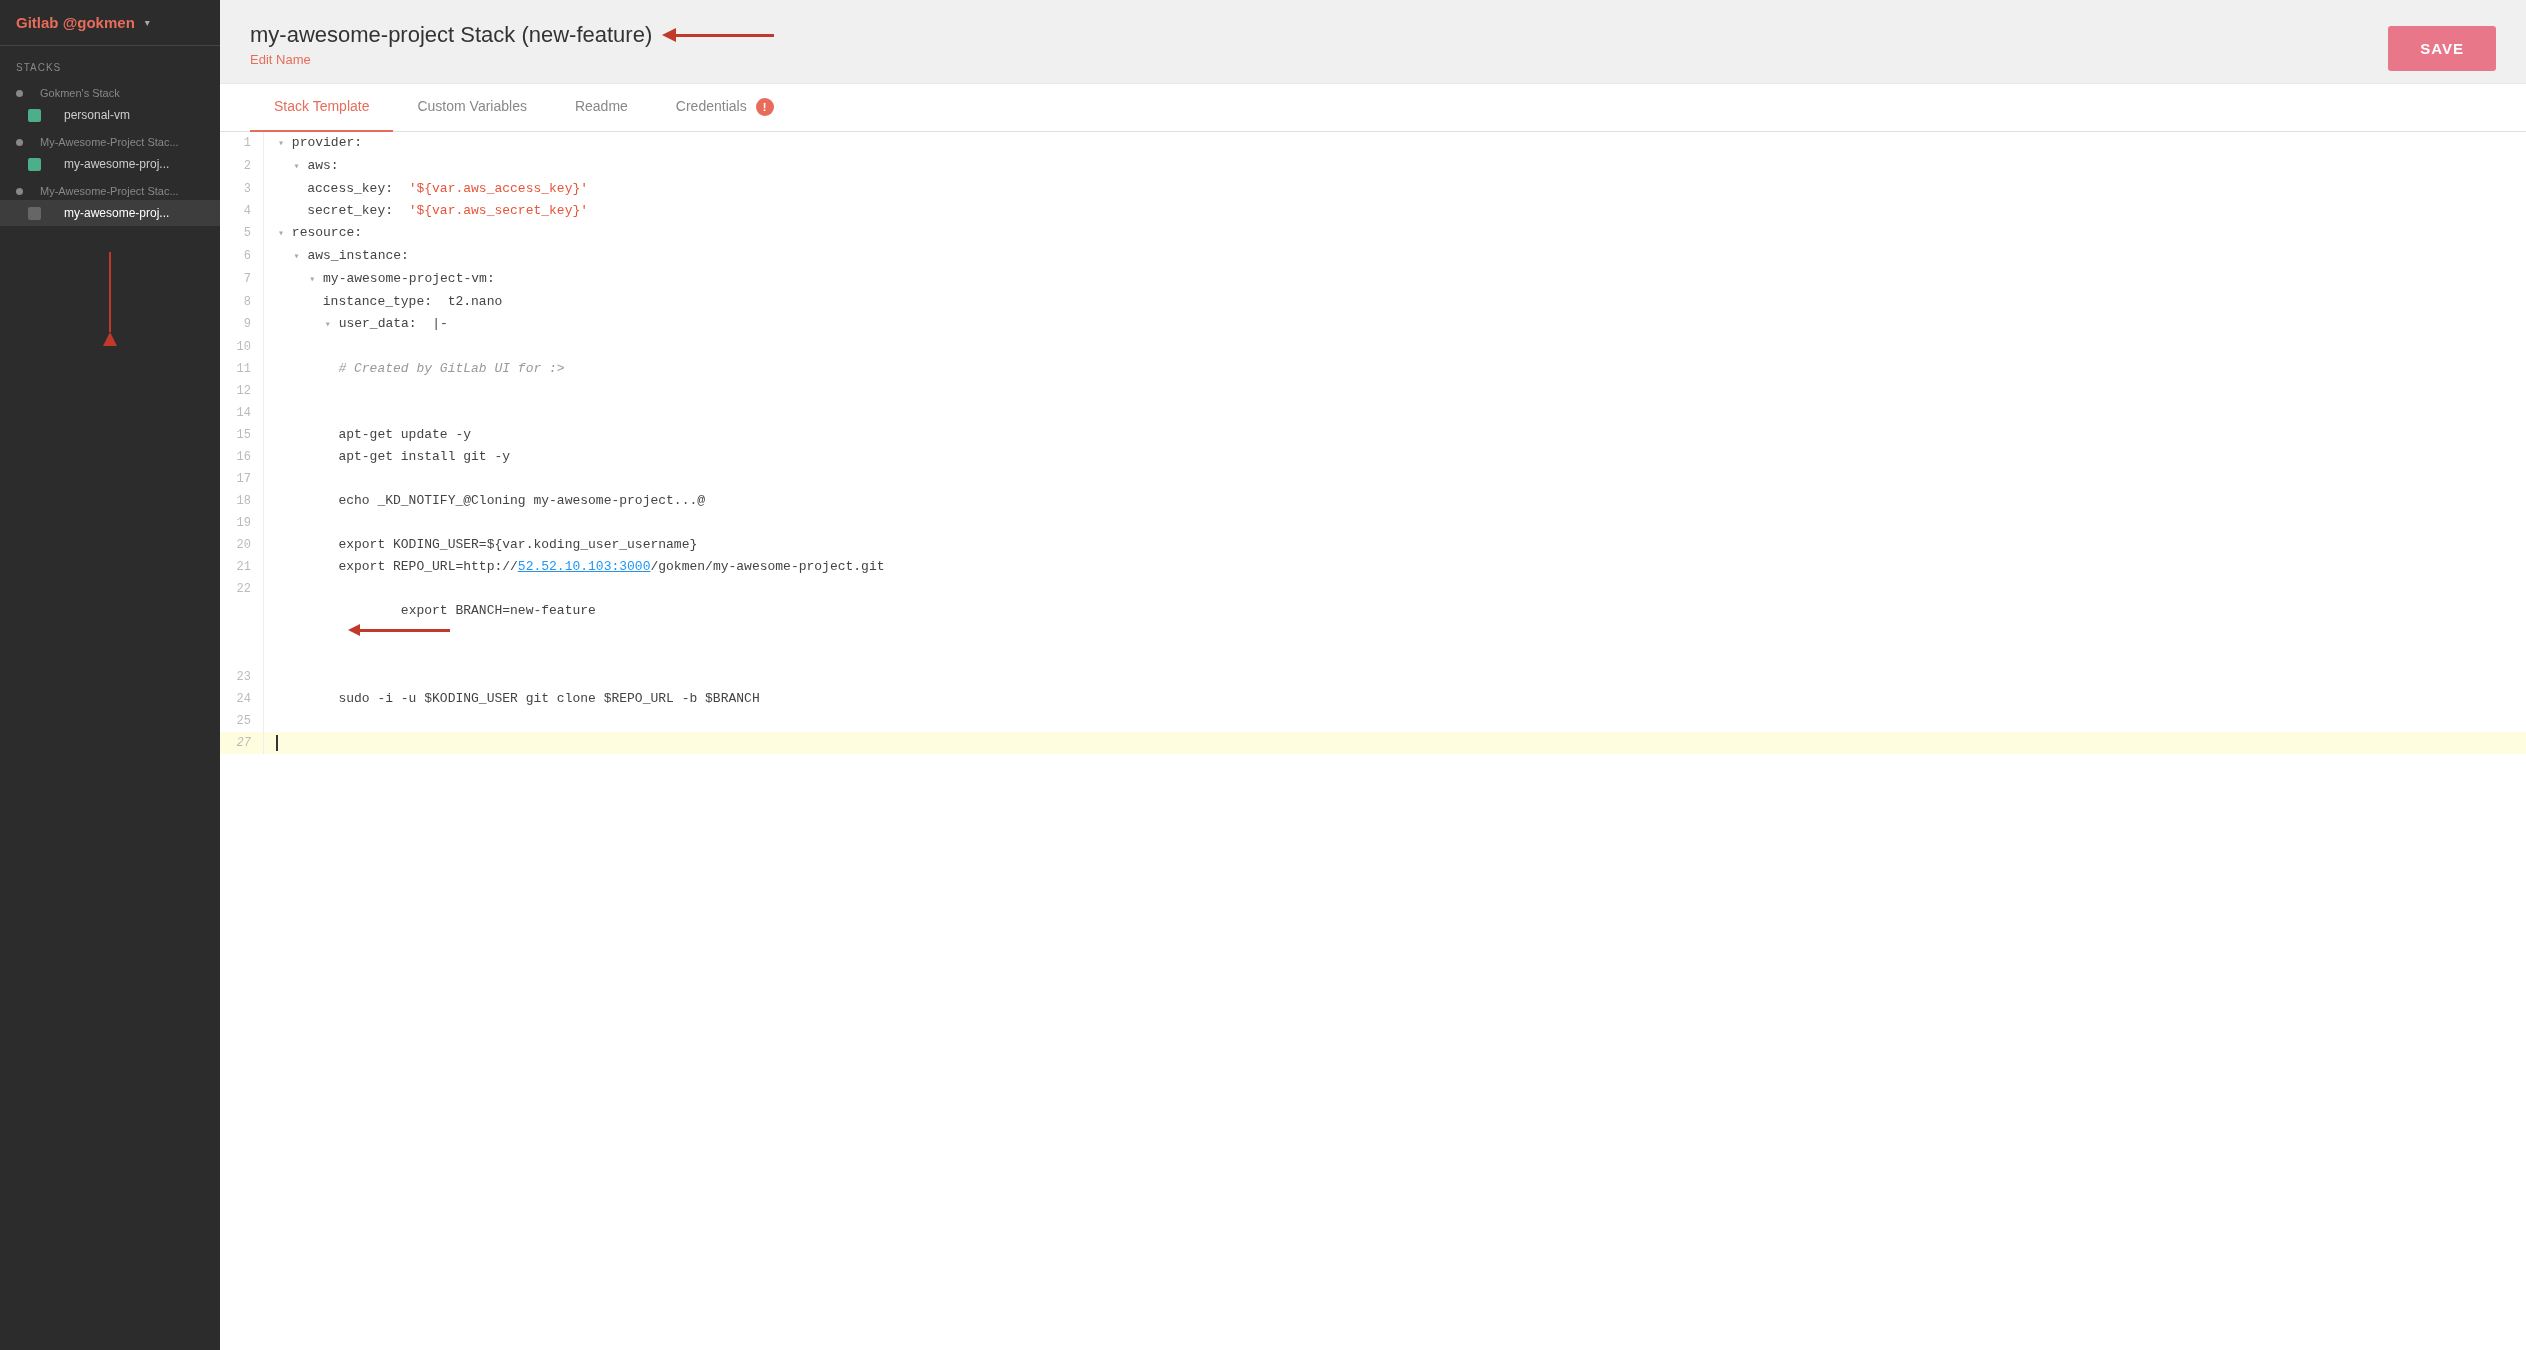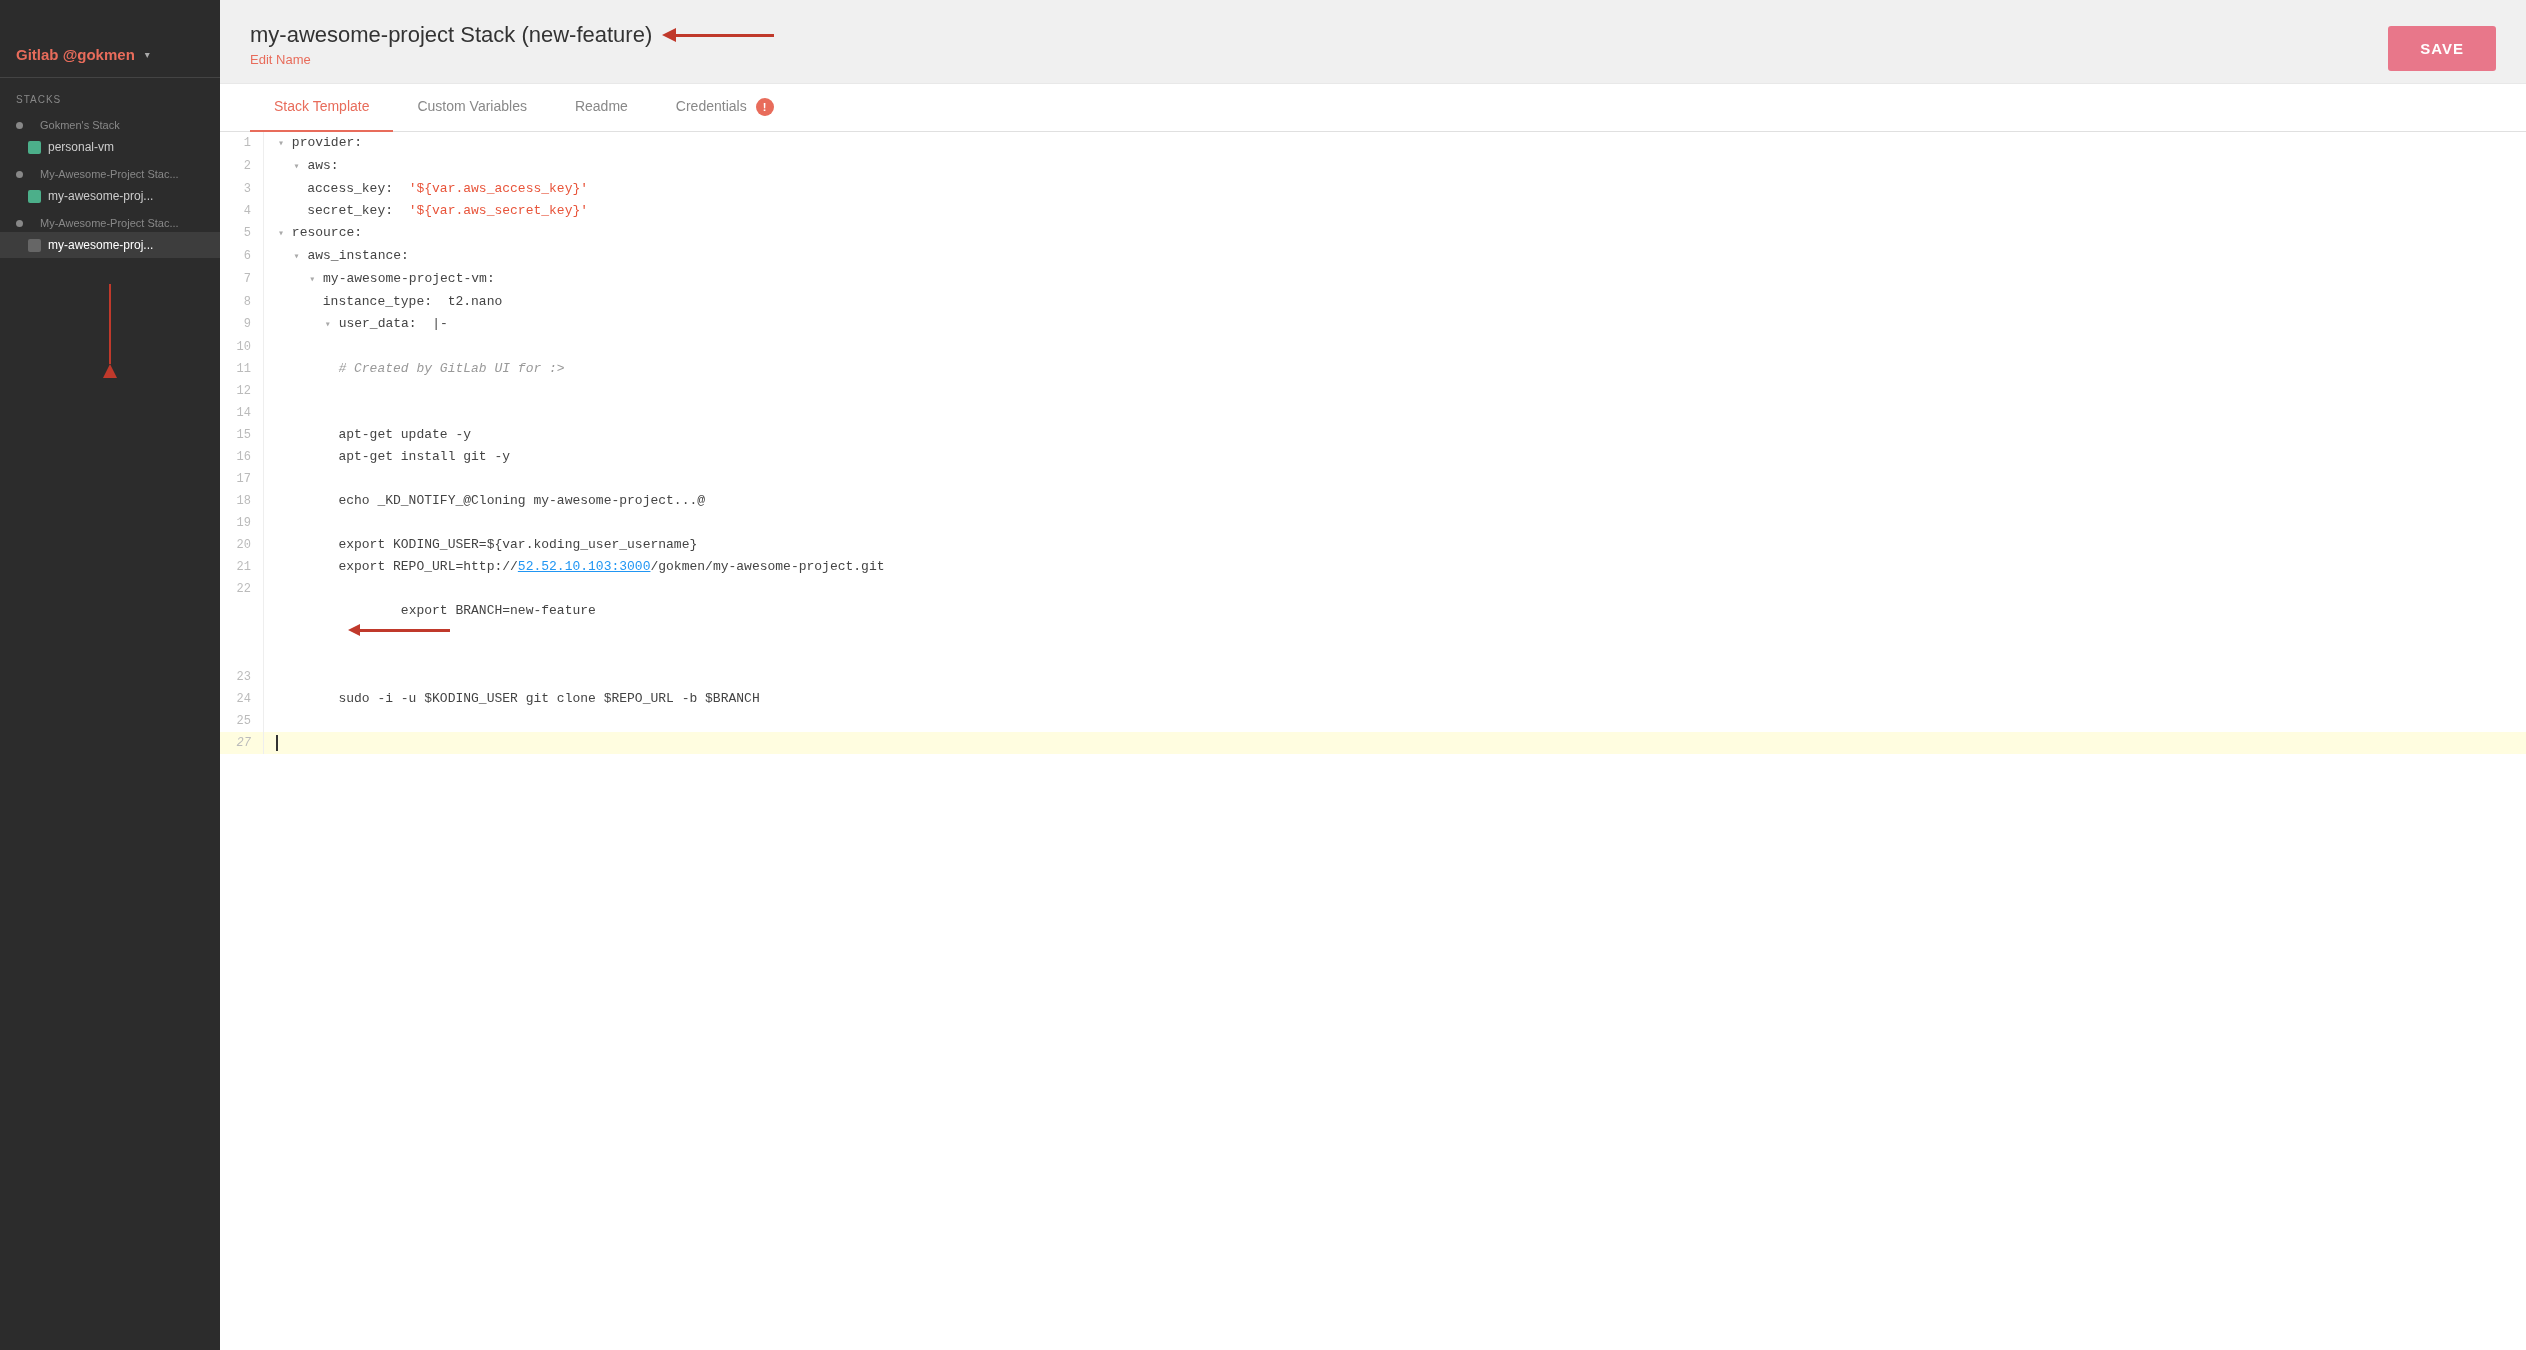--- a/index.html
+++ b/index.html
@@ -16,21 +16,20 @@
       height: 100vh;
       overflow-y: auto;
     }
     .sidebar-header {
       display: flex;
       align-items: center;
       padding: 14px 16px;
       background: #2c2c2c;
       border-bottom: 1px solid #444;
       gap: 8px;
-      margin-top: 32px;
     }
     .sidebar-header-logo {
       color: #e86c5b;
       font-weight: bold;
       font-size: 15px;
     }
     .sidebar-header-chevron {
       color: #aaa;
       font-size: 10px;
       margin-left: 2px;
@@ -58,21 +57,21 @@
       display: inline-block;
       flex-shrink: 0;
     }
     .sidebar-item {
       display: flex;
       align-items: center;
       padding: 6px 16px 6px 28px;
       font-size: 12px;
       color: #ccc;
       cursor: pointer;
-      gap: 7px;
+      gap: 23px;
     }
     .sidebar-item.active { background: #3d3d3d; color: #fff; }
     .vm-icon {
       width: 13px;
       height: 13px;
       background: #4caf8a;
       border-radius: 2px;
       display: inline-block;
       flex-shrink: 0;
     }

